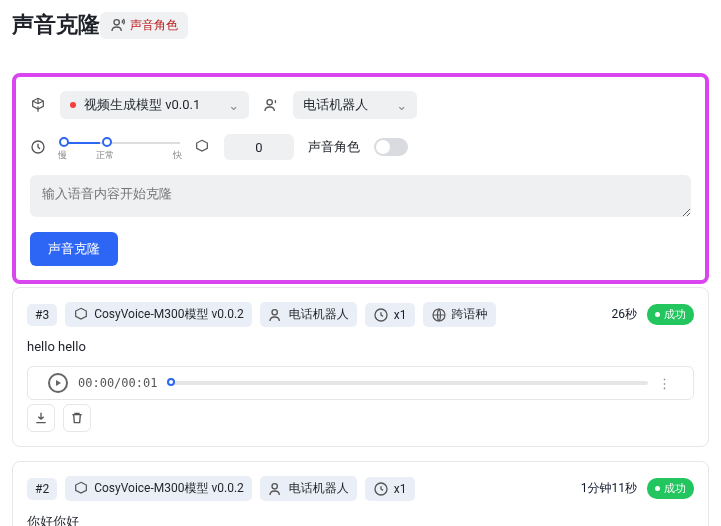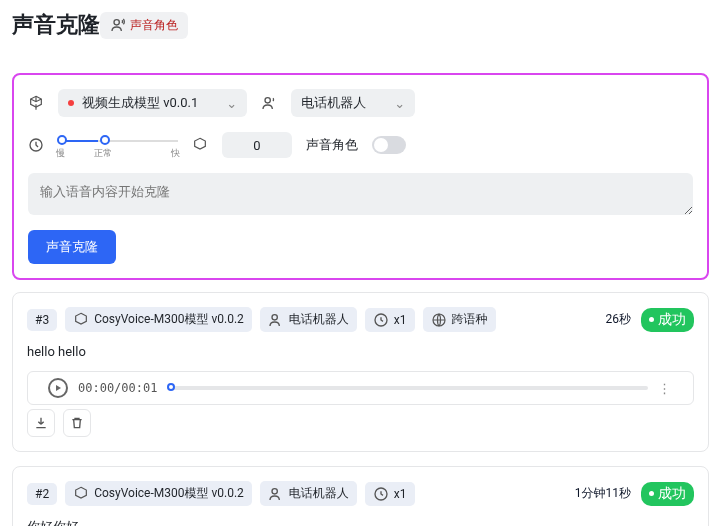--- a/index.html
+++ b/index.html
@@ -1,20 +1,20 @@
 <!DOCTYPE html>
 <html><head>
 <meta charset="utf-8">
 <style>
 *{box-sizing:border-box;margin:0;padding:0;font-family:-apple-system,BlinkMacSystemFont,"Segoe UI",Roboto,"Helvetica Neue",Arial,sans-serif}
 body{background:#fff;font-size:13px;color:#1f2329;padding:10px 12px}
 .header{display:flex;align-items:center;margin-bottom:33px}
 .title{font-size:22px;font-weight:700}
 .chip{background:#f0f1f3;border-radius:6px;padding:5px 10px;font-size:12px;color:#b91c1c;display:inline-flex;align-items:center;gap:4px}
-.panel{border:2px solid #d946ef;border-radius:8px;padding:14px;margin-bottom:12px}
+.panel{border:4px solid #d946ef;border-radius:8px;padding:14px;margin-bottom:3px}
 .row{display:flex;align-items:center;gap:14px;margin-bottom:14px}
 .icon{display:inline-flex;align-items:center;justify-content:center;width:16px;height:16px;stroke:#555;fill:none}
 .sel{background:#eef0f2;border-radius:6px;padding:5px 10px;display:inline-flex;align-items:center;gap:8px;font-size:13px;position:relative}
 .sel .dot{width:6px;height:6px;border-radius:50%;background:#f53f3f}
 .sel .chev{margin-left:20px;color:#888}
 .slider{position:relative;width:120px;height:28px}
 .slider .track{position:absolute;top:9px;left:0;right:0;height:2px;background:#ddd}
 .slider .fill{position:absolute;top:9px;left:0;width:33%;height:2px;background:#2d66f5}
 .slider .knob{position:absolute;top:4px;width:10px;height:10px;border:2px solid #2d66f5;background:#fff;border-radius:50%}
 .slider .lab{position:absolute;top:16px;font-size:9px;color:#888}
@@ -22,21 +22,21 @@
 .switch{width:34px;height:18px;background:#d9dbe0;border-radius:10px;position:relative}
 .switch::after{content:"";position:absolute;left:2px;top:2px;width:14px;height:14px;background:#fff;border-radius:50%}
 .ta{width:100%;background:#eef0f2;border:none;border-radius:6px;padding:10px 12px;font-size:13px;color:#888;height:42px;resize:vertical;outline:none}
 .btn-primary{background:#2d66f5;color:#fff;border:none;border-radius:6px;padding:8px 18px;font-size:13px;margin-top:12px;cursor:pointer}
 .card{border:1px solid #e5e6e8;border-radius:8px;padding:14px;margin-bottom:14px}
 .tags{display:flex;gap:8px;align-items:center}
 .tag{background:#eaeef6;border-radius:5px;padding:4px 8px;font-size:12px;display:inline-flex;align-items:center;gap:5px}
 .card-head{display:flex;justify-content:space-between;align-items:center;margin-bottom:12px}
 .meta{display:flex;align-items:center;gap:10px}
 .dur{font-size:12px;color:#0f172a}
-.pill{background:#22c55e;color:#fff;font-size:14px;padding:3px 8px;border-radius:10px;display:inline-flex;align-items:center;gap:4px}
+.pill{background:#22c55e;color:#fff;font-size:11px;padding:3px 8px;border-radius:10px;display:inline-flex;align-items:center;gap:4px}
 .pill::before{content:"";width:5px;height:5px;background:#fff;border-radius:50%}
 .txt{font-size:13px;margin-bottom:12px}
 .player{border:1px solid #e5e6e8;border-radius:6px;padding:6px 20px;display:flex;align-items:center;gap:10px;margin-bottom:4px}
 .play{width:20px;height:20px;border:2px solid #666;border-radius:50%;display:flex;align-items:center;justify-content:center}
 .play::after{content:"";width:0;height:0;border-left:5px solid #666;border-top:3px solid transparent;border-bottom:3px solid transparent;margin-left:1px}
 .time{font-family:monospace;font-size:12px;color:#555}
 .pbar{flex:1;position:relative;height:4px;background:#e5e6e8;border-radius:2px}
 .pknob{position:absolute;left:0;top:-3px;width:8px;height:8px;border:2px solid #2d66f5;border-radius:50%;background:#fff}
 .dots{color:#888;letter-spacing:2px}
 .actions{display:flex;gap:8px}

